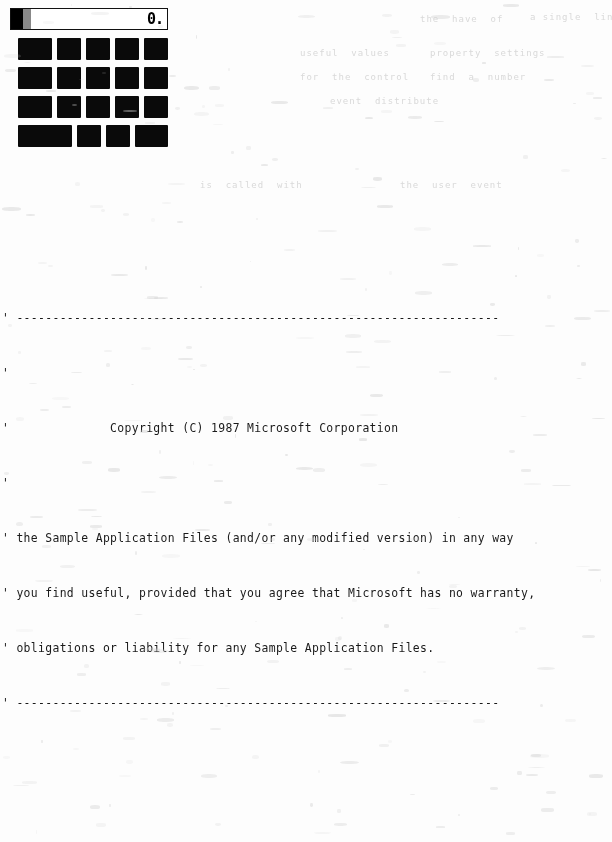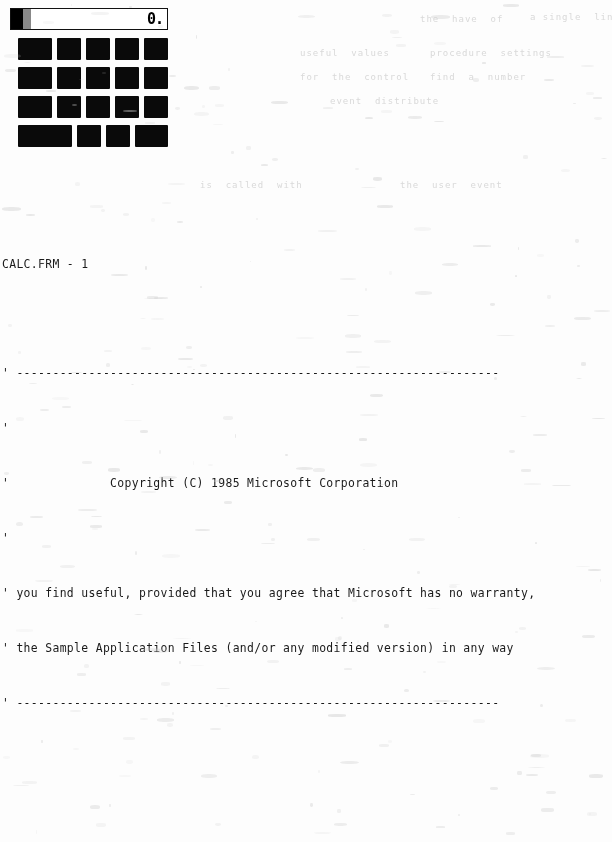--- a/index.html
+++ b/index.html
@@ -149,36 +149,36 @@
       <div class="calc-key" style="left:8px;  top:91px; width:54px; height:22px;"></div>
       <div class="calc-key" style="left:67px; top:91px; width:24px; height:22px;"></div>
       <div class="calc-key" style="left:96px; top:91px; width:24px; height:22px;"></div>
       <div class="calc-key" style="left:125px;top:91px; width:33px; height:22px;"></div>
     </div>
   </div>
 
   <div class="ghost" style="left:420px; top:14px;">the  have  of</div>
   <div class="ghost" style="left:530px; top:12px;">a single  line of</div>
   <div class="ghost" style="left:300px; top:48px;">useful  values</div>
-  <div class="ghost" style="left:430px; top:48px;">procedure  settings</div>
+  <div class="ghost" style="left:430px; top:48px;">property  settings</div>
   <div class="ghost" style="left:300px; top:72px;">for  the  control</div>
   <div class="ghost" style="left:430px; top:72px;">find  a  number</div>
   <div class="ghost" style="left:330px; top:96px;">event  distribute</div>
   <div class="ghost" style="left:200px; top:180px;">is  called  with</div>
   <div class="ghost" style="left:400px; top:180px;">the  user  event</div>
 
   <div class="code">
-    <span class="ln">CALC.FRM - 1</span>
     <span class="ln"></span>
     <span class="ln">' -------------------------------------------------------------------</span>
     <span class="ln">'</span>
-    <span class="ln">'              Copyright (C) 1985 Microsoft Corporation</span>
+    <span class="ln">'              Copyright (C) 1987 Microsoft Corporation</span>
     <span class="ln">'</span>
+    <span class="ln">' the Sample Application Files (and/or any modified version) in any way</span>
     <span class="ln">' you find useful, provided that you agree that Microsoft has no warranty,</span>
-    <span class="ln">' the Sample Application Files (and/or any modified version) in any way</span>
+    <span class="ln">' obligations or liability for any Sample Application Files.</span>
     <span class="ln">' -------------------------------------------------------------------</span>
     
     
     
     
     
     
     
     
     

